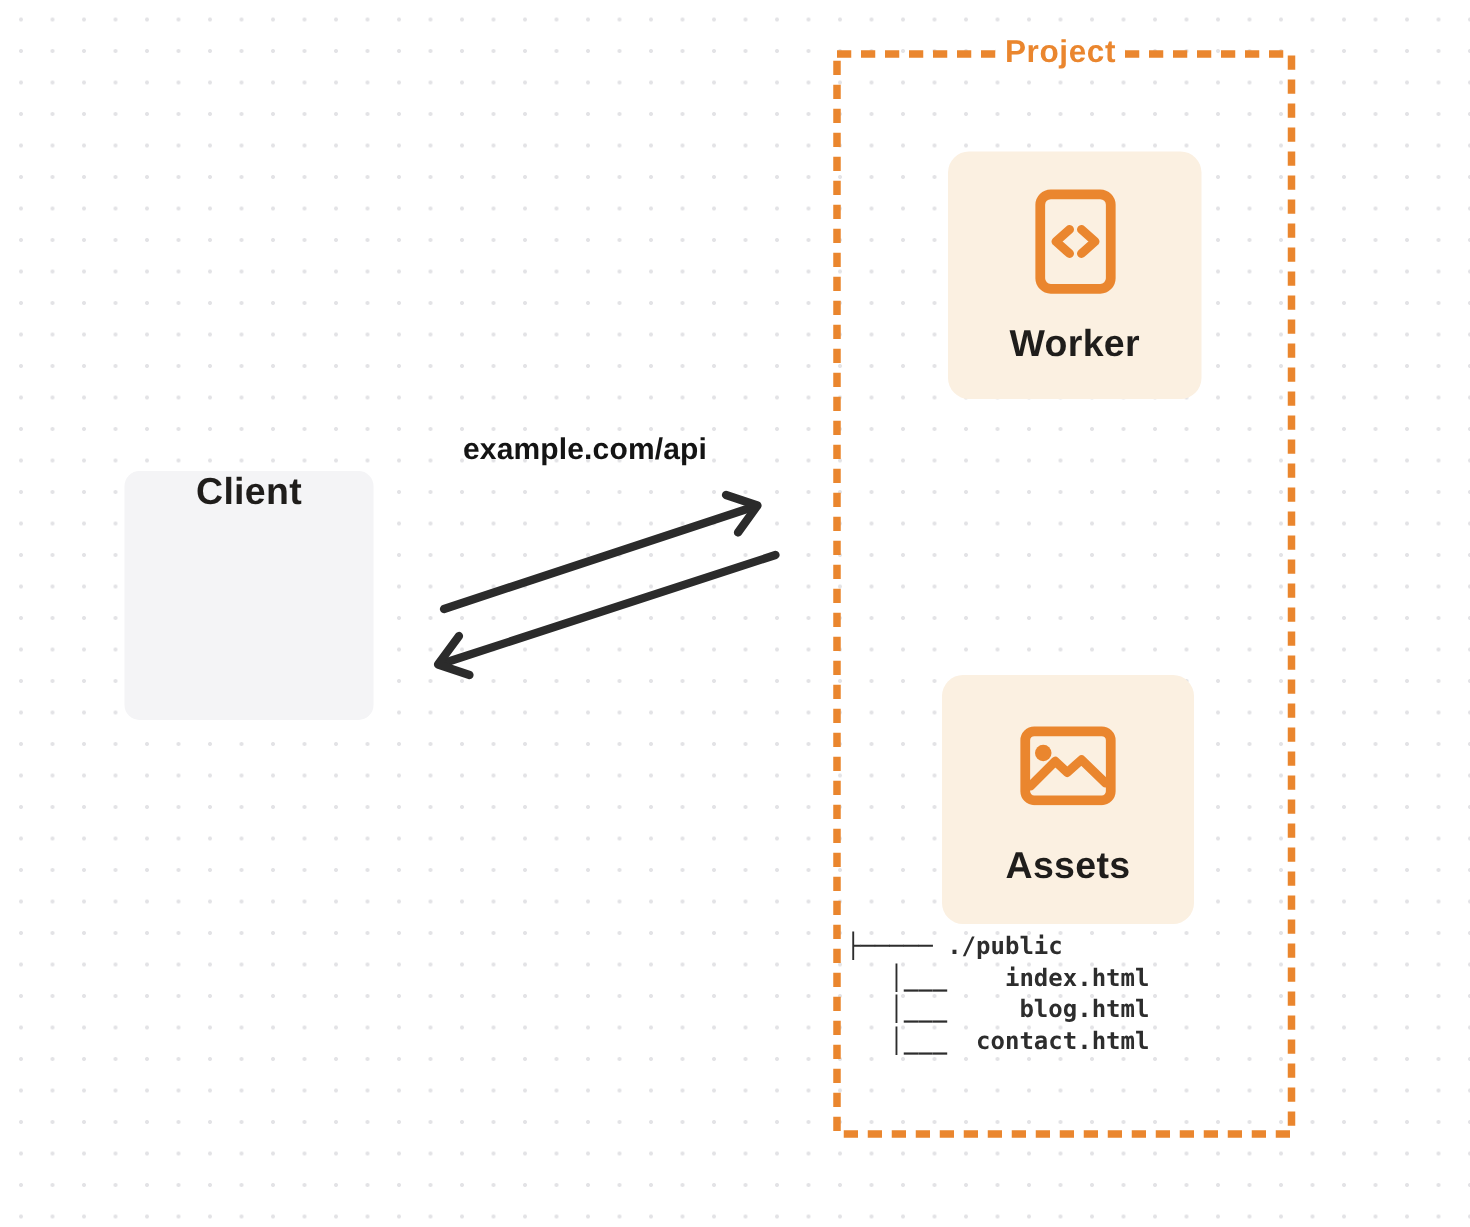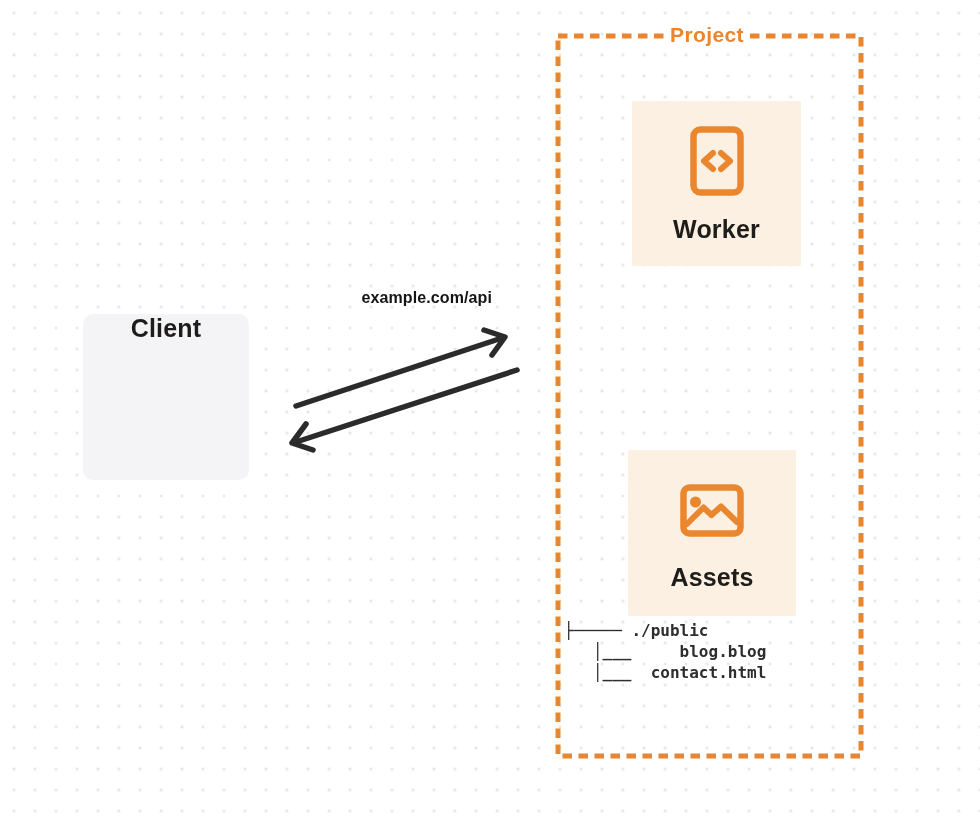--- a/index.html
+++ b/index.html
@@ -29,26 +29,26 @@
     font-size:21px;line-height:26px;font-weight:700;letter-spacing:.4px;
     color:var(--orange);
   }
   .client-box{
     position:absolute;left:83px;top:314px;width:166px;height:166px;
     background:var(--client-bg);border-radius:10px;
     display:flex;align-items:flex-start;justify-content:center;z-index:2;
   }
   .node-label{font-size:25px;font-weight:700;letter-spacing:.2px;color:var(--ink);}
   .api-label{
-    position:absolute;left:288px;top:289px;width:204px;text-align:right;z-index:2;
-    font-size:16px;font-weight:700;color:#141414;letter-spacing:.1px;
+    position:absolute;left:288px;top:289px;width:204px;text-align:center;z-index:2;
+    font-size:20px;font-weight:700;color:#141414;letter-spacing:.1px;
   }
   .card{
     position:absolute;z-index:2;
-    background:var(--card-bg);border-radius:2px;
+    background:var(--card-bg);border-radius:14px;
     display:flex;flex-direction:column;align-items:center;
   }
   .card.worker{left:632px;top:101px;width:169px;height:165px;}
   .card.assets{left:628px;top:450px;width:168px;height:166px;}
   .worker .icon{margin-top:25px;}
   .worker .node-label{margin-top:19px;}
   .assets .icon{margin-top:34px;}
   .assets .node-label{margin-top:26px;}
   .tree{
     position:absolute;left:564px;top:620px;z-index:2;margin:0;
@@ -93,15 +93,15 @@
 
   <div class="card assets">
     <svg class="icon" width="64" height="53" viewBox="0 0 64 53" xmlns="http://www.w3.org/2000/svg">
       <rect x="3.5" y="3.5" width="57" height="46" rx="6" fill="none" stroke="#EA862E" stroke-width="6.5"></rect>
       <circle cx="15.5" cy="18" r="5.5" fill="#EA862E"></circle>
       <path d="M7 40 L23.5 23.5 L31.5 31 L41 22.5 L57 38" fill="none" stroke="#EA862E" stroke-width="6" stroke-linecap="round" stroke-linejoin="round"></path>
     </svg>
     <span class="node-label">Assets</span>
   </div>
 
-  <pre class="tree"><div>├───── ./public</div><div>   │___     blog.blog</div><div>   │___  contact.html</div></pre>
+  <pre class="tree"><div>├───── ./public</div><div>   │___    index.html</div><div>   │___     blog.html</div><div>   │___  contact.html</div></pre>
 
 </div>
 
 </body></html>

